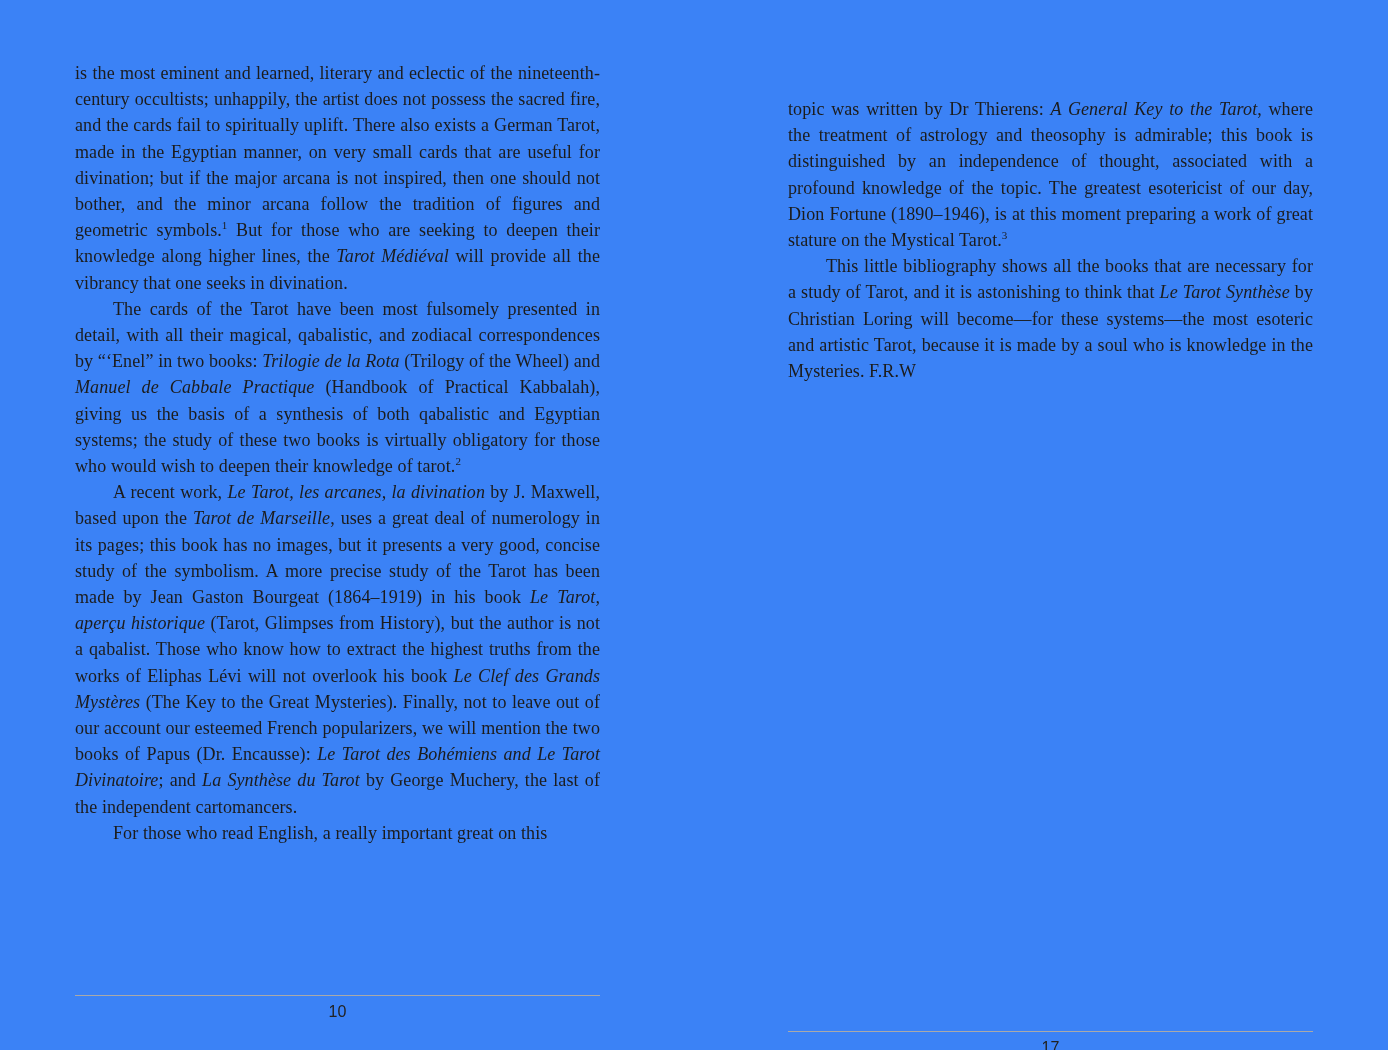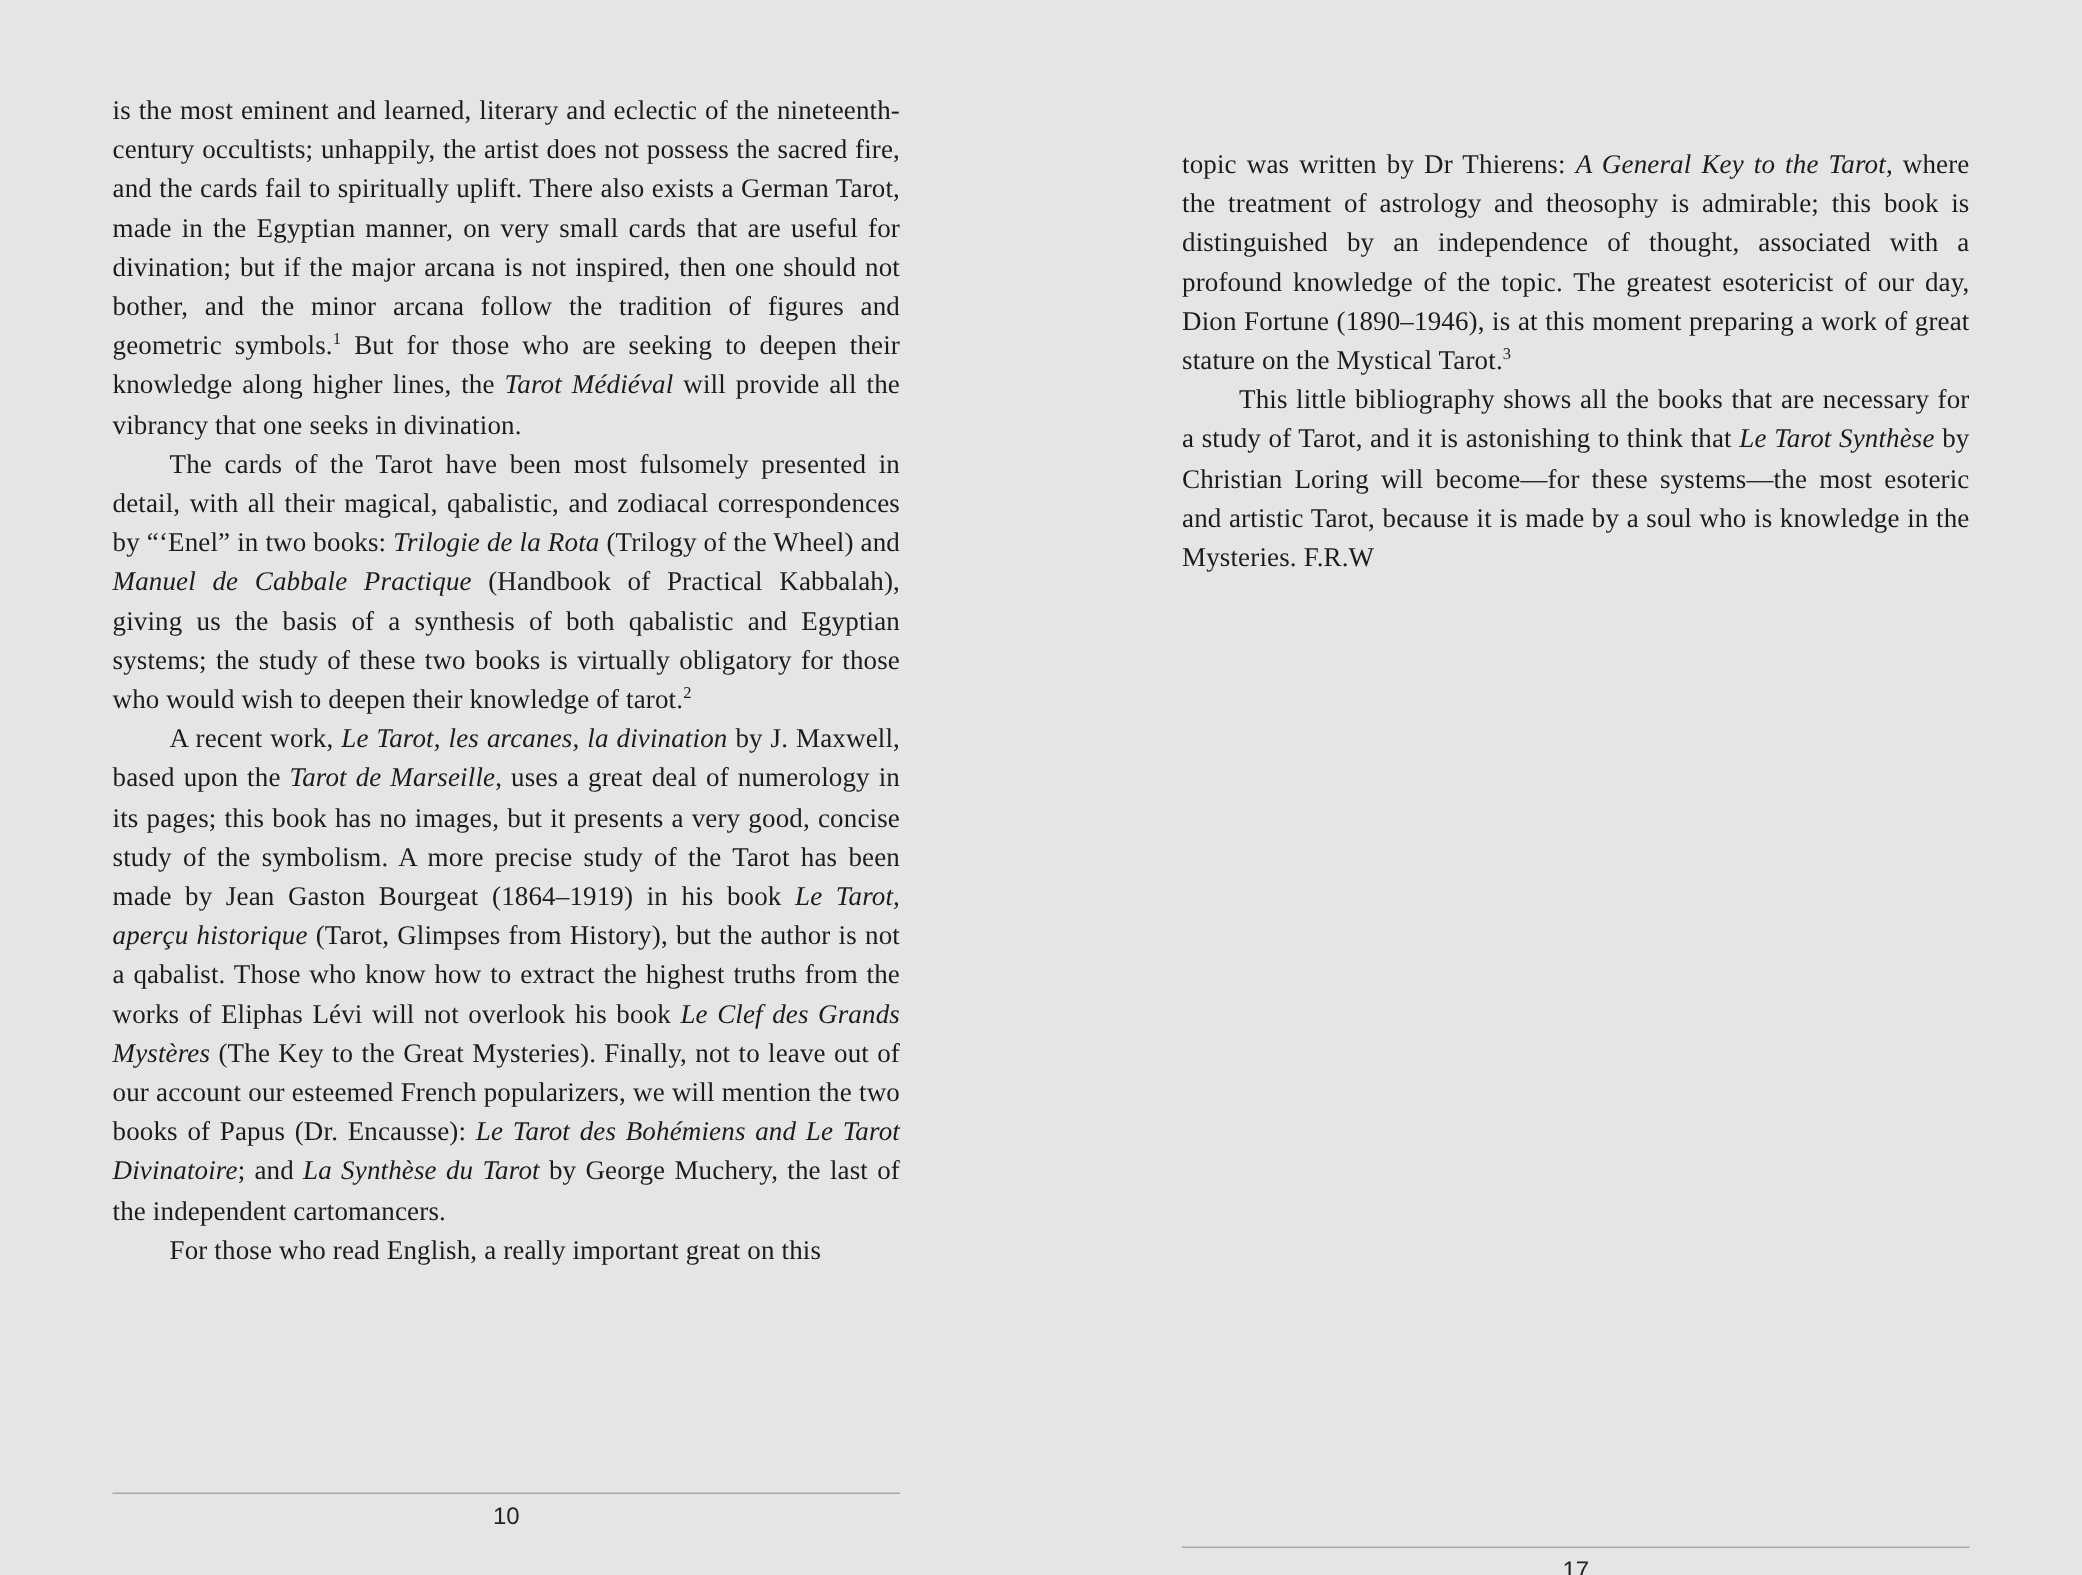--- a/index.html
+++ b/index.html
@@ -4,21 +4,21 @@
 <style>
   html, body {
     margin: 0;
     padding: 0;
     background: #ffffff;
   }
   .spread {
     position: relative;
     width: 1388px;
     height: 1050px;
-    background: #e5e5e5;
+    background: #3b82f6;
     overflow: hidden;
     font-family: "Liberation Serif", serif;
     color: #1c1c1c;
   }
   .page {
     position: absolute;
     top: 0;
     width: 525px;
     height: 1050px;
   }

